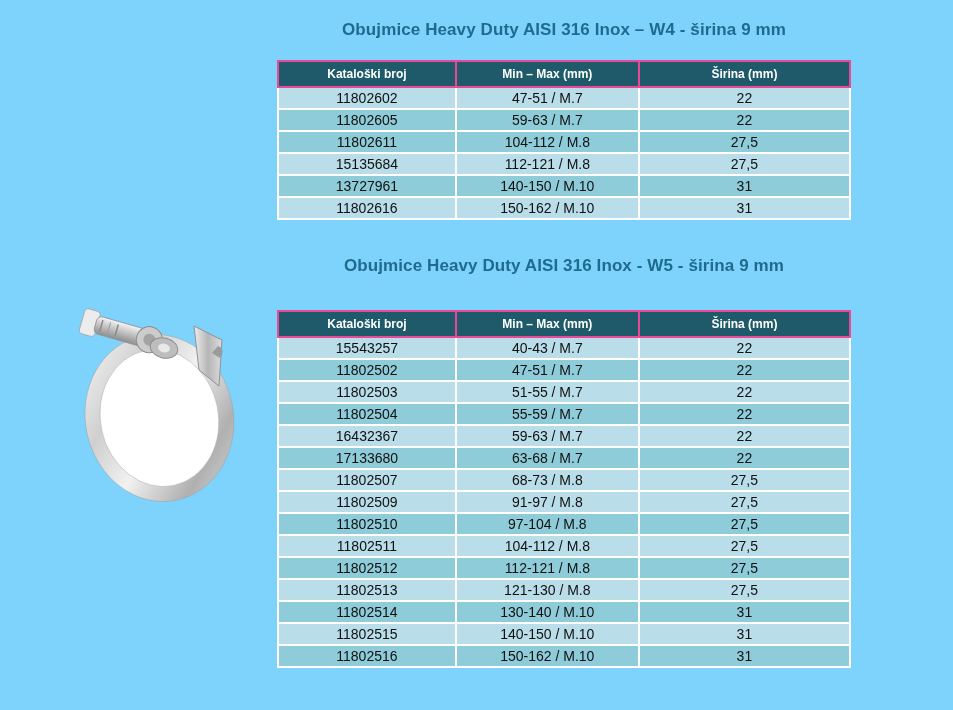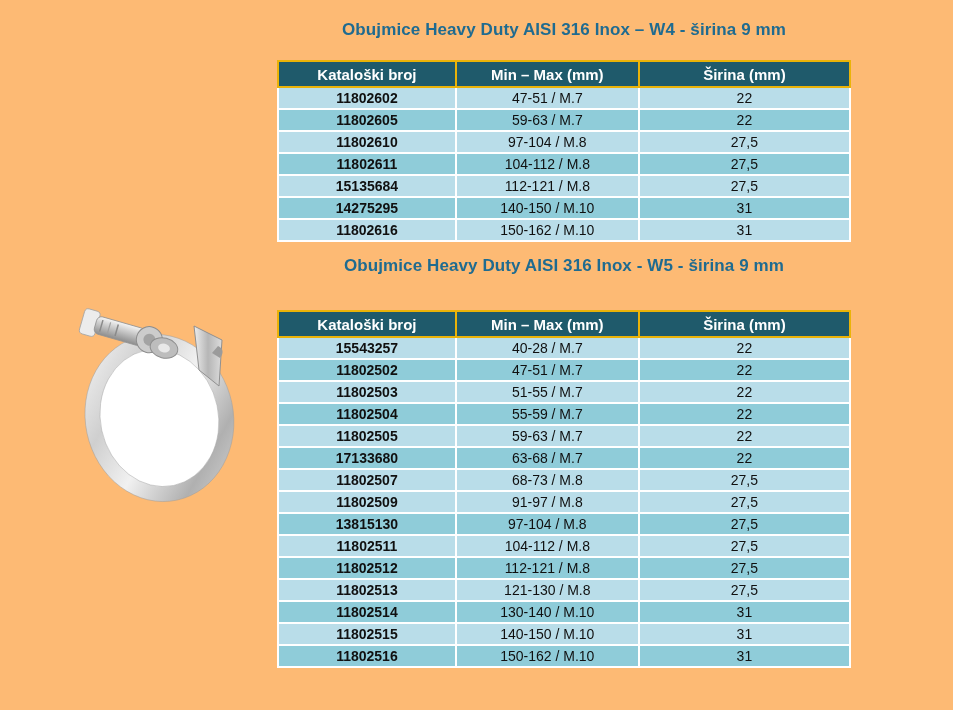--- a/index.html
+++ b/index.html
@@ -5,21 +5,21 @@
   * { margin: 0; padding: 0; box-sizing: border-box; }
   html, body { background: #ffffff; }
   body {
     width: 953px; height: 710px;
     font-family: "Liberation Sans", sans-serif;
     color: #111;
   }
   .page {
     position: relative;
     width: 953px; height: 710px;
-    background: #fdba74;
+    background: #7dd3fc;
     overflow: hidden;
   }
   .section-title {
     position: absolute;
     left: 277px; width: 574px;
     text-align: center;
     font-weight: bold;
     font-size: 17px;
     letter-spacing: 0.1px;
     color: var(--title-color, #1f6b90);
@@ -33,38 +33,38 @@
     left: 277px; width: 574px;
     border-collapse: collapse;
     table-layout: fixed;
   }
   #w4-table { top: 60px; }
   #w5-table { top: 310px; }
 
   .data-table th {
     background: var(--header-bg, #1f5a6b);
     color: #ffffff;
-    font-size: 15px;
+    font-size: 12px;
     font-weight: bold;
     height: 26px;
-    border: 2px solid #eab308;
+    border: 2px solid #ec4899;
     text-align: center;
     vertical-align: middle;
   }
   .data-table td {
     text-align: center;
     vertical-align: middle;
     font-size: 14px;
     height: 22px;
     border: 2px solid #ffffff;
     color: #101010;
   }
   .data-table tr.light td { background: var(--row-light, #b9dde9); }
   .data-table tr.dark  td { background: var(--row-dark,  #8fccd9); }
-  .data-table td.cat { font-weight: bold; }
+  .data-table td.cat { font-weight: normal; }
 
   .clamp-image {
     position: absolute;
     left: 68px; top: 286px;
     width: 182px; height: 232px;
   }
 </style>
 </head>
 <body>
 
@@ -135,37 +135,32 @@
         <tr class="light">
           <td class="cat">11802602</td>
           <td>47-51 / M.7</td>
           <td>22</td>
         </tr>
         <tr class="dark">
           <td class="cat">11802605</td>
           <td>59-63 / M.7</td>
           <td>22</td>
         </tr>
-        <tr class="light">
-          <td class="cat">11802610</td>
-          <td>97-104 / M.8</td>
-          <td>27,5</td>
-        </tr>
         <tr class="dark">
           <td class="cat">11802611</td>
           <td>104-112 / M.8</td>
           <td>27,5</td>
         </tr>
         <tr class="light">
           <td class="cat">15135684</td>
           <td>112-121 / M.8</td>
           <td>27,5</td>
         </tr>
         <tr class="dark">
-          <td class="cat">14275295</td>
+          <td class="cat">13727961</td>
           <td>140-150 / M.10</td>
           <td>31</td>
         </tr>
         <tr class="light">
           <td class="cat">11802616</td>
           <td>150-162 / M.10</td>
           <td>31</td>
         </tr>
       </tbody>
   </table>
@@ -180,60 +175,60 @@
     <thead>
       <tr>
         <th>Kataloški broj</th>
         <th>Min – Max (mm)</th>
         <th>Širina (mm)</th>
       </tr>
     </thead>
     <tbody>
         <tr class="light">
           <td class="cat">15543257</td>
-          <td>40-28 / M.7</td>
+          <td>40-43 / M.7</td>
           <td>22</td>
         </tr>
         <tr class="dark">
           <td class="cat">11802502</td>
           <td>47-51 / M.7</td>
           <td>22</td>
         </tr>
         <tr class="light">
           <td class="cat">11802503</td>
           <td>51-55 / M.7</td>
           <td>22</td>
         </tr>
         <tr class="dark">
           <td class="cat">11802504</td>
           <td>55-59 / M.7</td>
           <td>22</td>
         </tr>
         <tr class="light">
-          <td class="cat">11802505</td>
+          <td class="cat">16432367</td>
           <td>59-63 / M.7</td>
           <td>22</td>
         </tr>
         <tr class="dark">
           <td class="cat">17133680</td>
           <td>63-68 / M.7</td>
           <td>22</td>
         </tr>
         <tr class="light">
           <td class="cat">11802507</td>
           <td>68-73 / M.8</td>
           <td>27,5</td>
         </tr>
         <tr class="light">
           <td class="cat">11802509</td>
           <td>91-97 / M.8</td>
           <td>27,5</td>
         </tr>
         <tr class="dark">
-          <td class="cat">13815130</td>
+          <td class="cat">11802510</td>
           <td>97-104 / M.8</td>
           <td>27,5</td>
         </tr>
         <tr class="light">
           <td class="cat">11802511</td>
           <td>104-112 / M.8</td>
           <td>27,5</td>
         </tr>
         <tr class="dark">
           <td class="cat">11802512</td>

